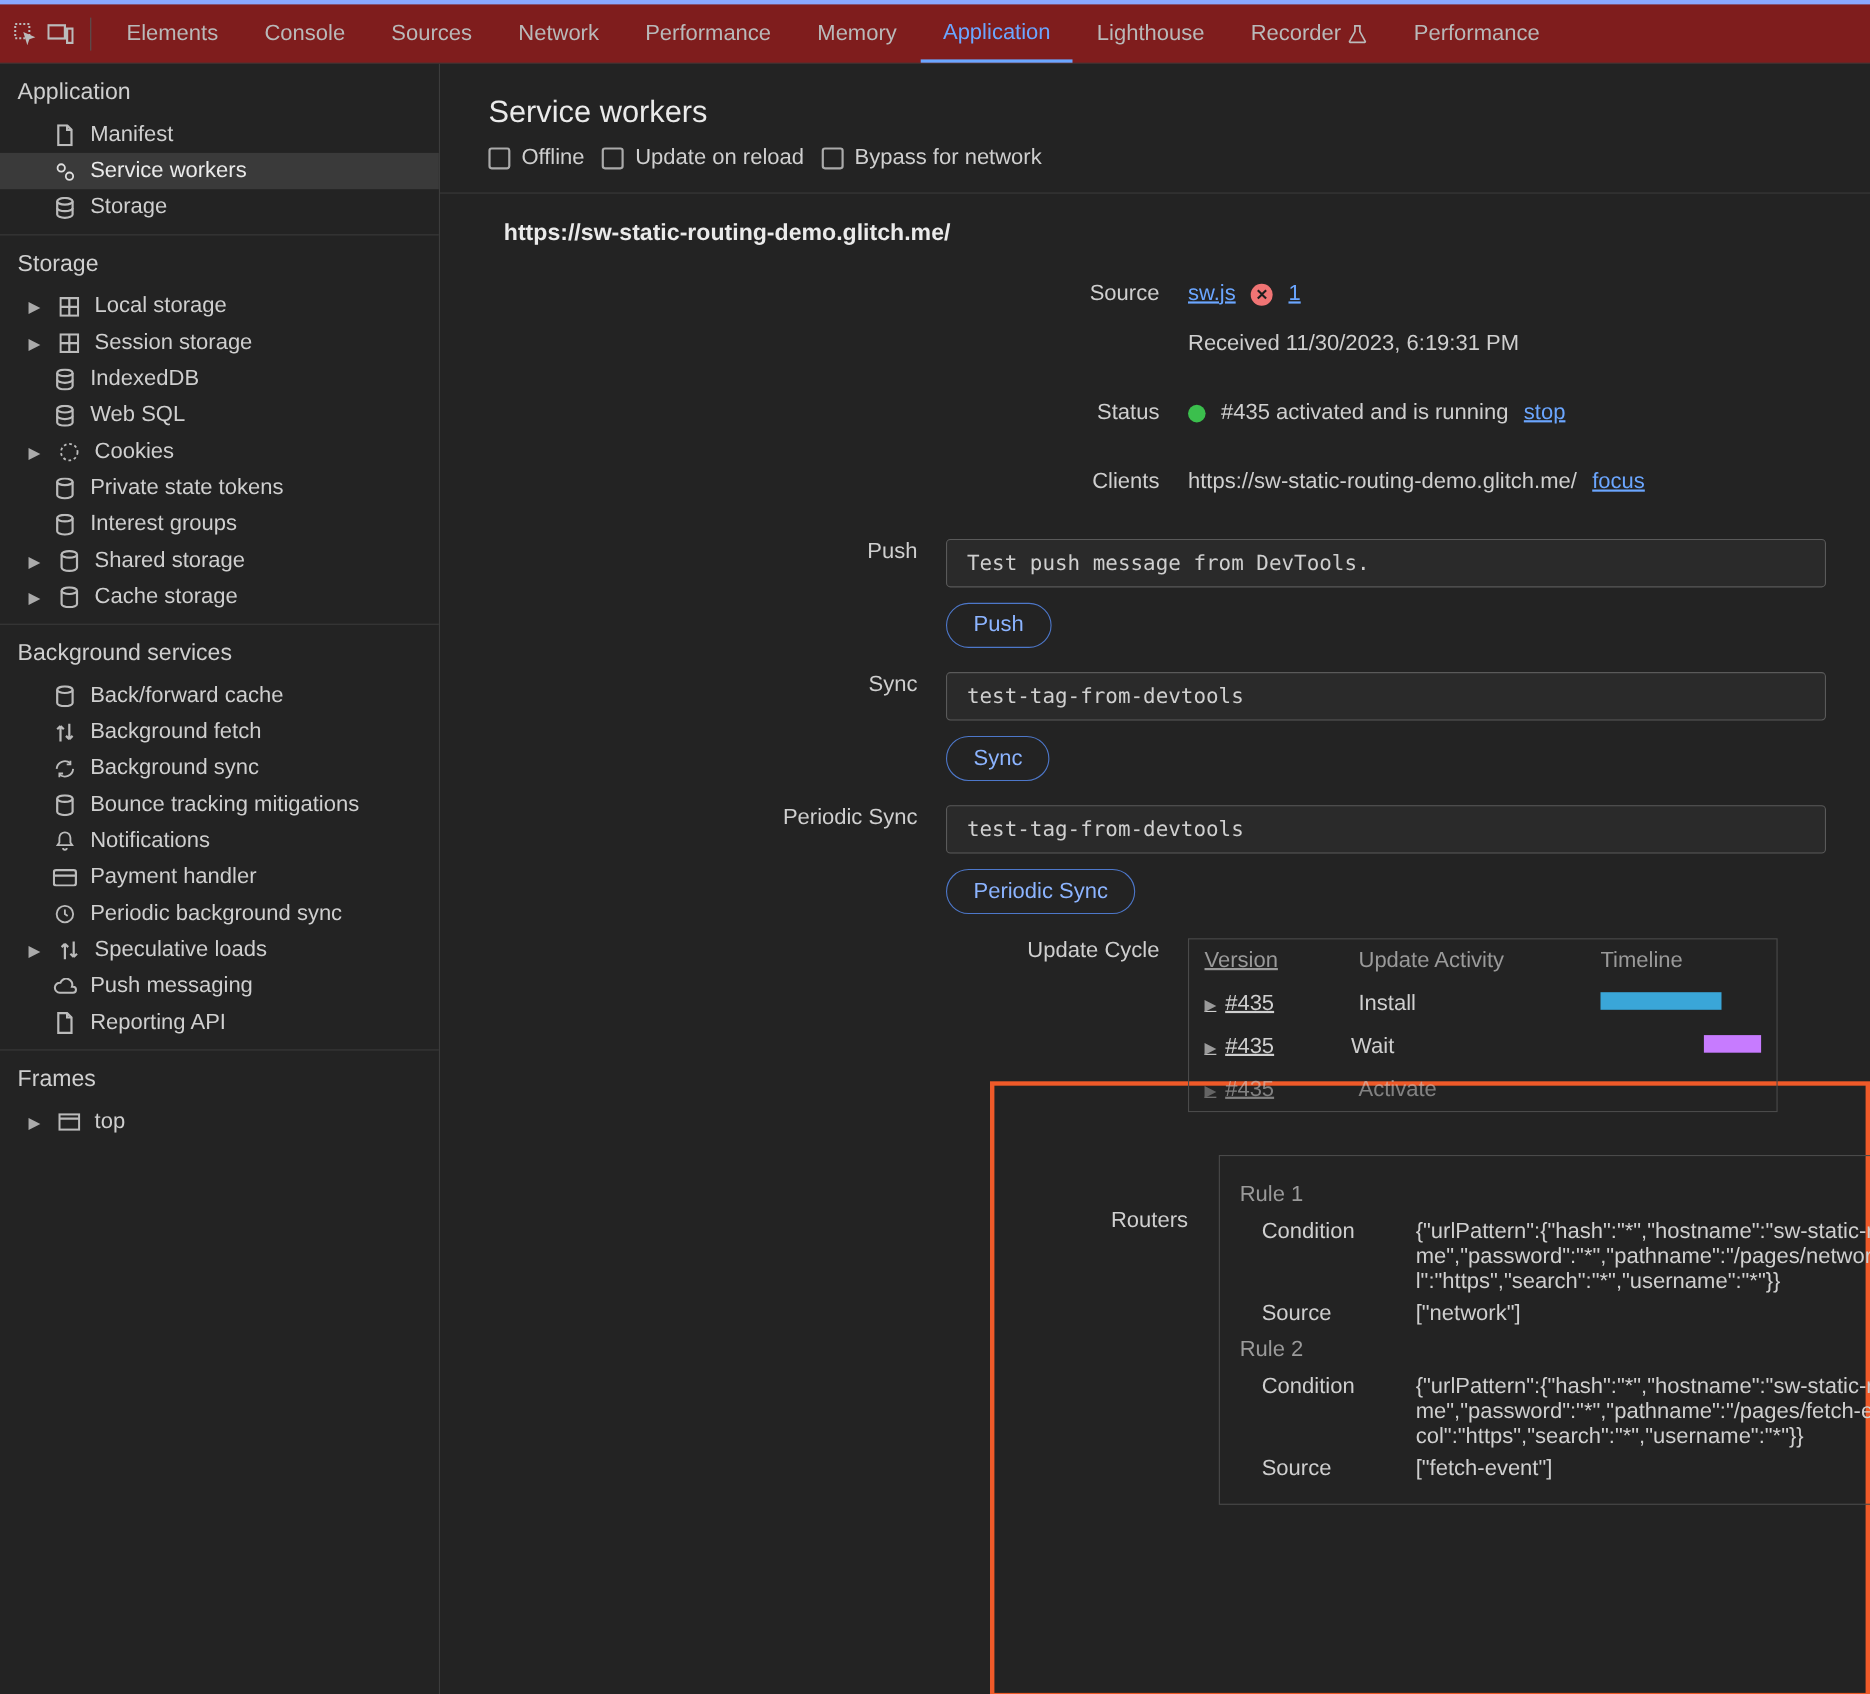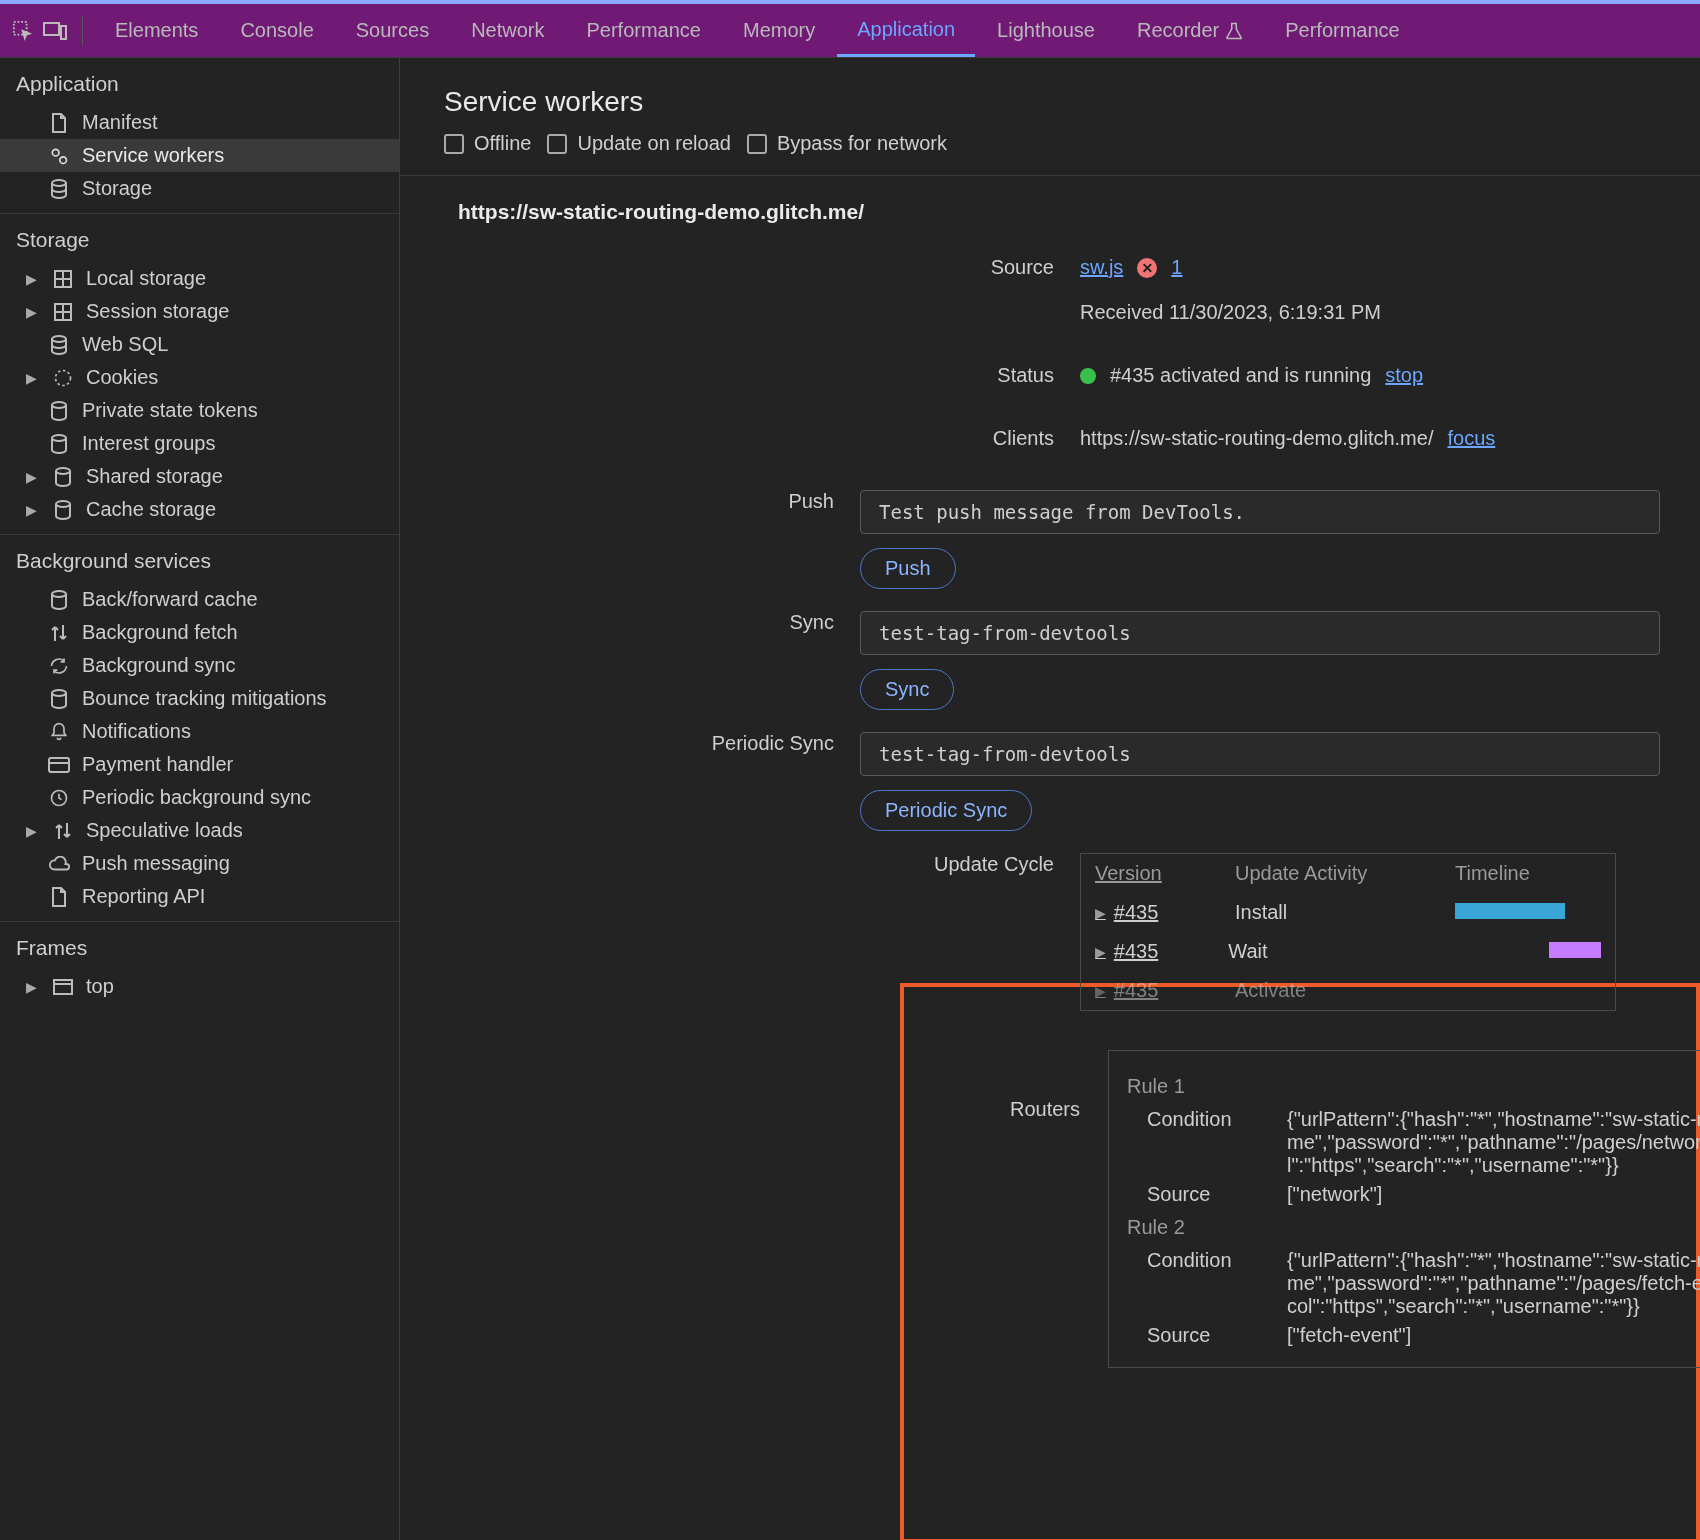--- a/index.html
+++ b/index.html
@@ -9,21 +9,21 @@
     color: #cfcfcf;
     font-family: -apple-system, "Helvetica Neue", Arial, sans-serif;
     font-size: 20px;
   }
 
   
   .tabstrip {
     display: flex;
     align-items: center;
     height: 58px;
-    background: #701a75;
+    background: #7f1d1d;
     border-top: 4px solid #8aa9ff;
     border-bottom: 1px solid #3a3a3a;
     padding: 0 8px;
     gap: 2px;
   }
   .tabstrip .ico {
     width: 30px; height: 30px;
     display: flex; align-items: center; justify-content: center;
     color: #bbb;
   }
@@ -305,20 +305,30 @@
           <span>Session storage</span>
         </div>
       <div class="sb-item">
           <span class="ic">
             <svg width="18" height="20" viewBox="0 0 18 20" fill="none" stroke="#bbb" stroke-width="2">
               <ellipse cx="9" cy="4" rx="7" ry="3"></ellipse>
               <path d="M2 4v12c0 1.6 3 3 7 3s7-1.4 7-3V4"></path>
               <path d="M2 10c0 1.6 3 3 7 3s7-1.4 7-3"></path>
             </svg>
           </span>
+          <span>IndexedDB</span>
+        </div>
+      <div class="sb-item">
+          <span class="ic">
+            <svg width="18" height="20" viewBox="0 0 18 20" fill="none" stroke="#bbb" stroke-width="2">
+              <ellipse cx="9" cy="4" rx="7" ry="3"></ellipse>
+              <path d="M2 4v12c0 1.6 3 3 7 3s7-1.4 7-3V4"></path>
+              <path d="M2 10c0 1.6 3 3 7 3s7-1.4 7-3"></path>
+            </svg>
+          </span>
           <span>Web SQL</span>
         </div>
       <div class="sb-item exp">
           <span class="exp-arrow">▶</span>
           <span class="ic">
             <svg width="20" height="20" viewBox="0 0 24 24" fill="none" stroke="#bbb" stroke-width="2">
               <circle cx="12" cy="12" r="9" stroke-dasharray="3 3"></circle>
             </svg>
           </span>
           <span>Cookies</span>

